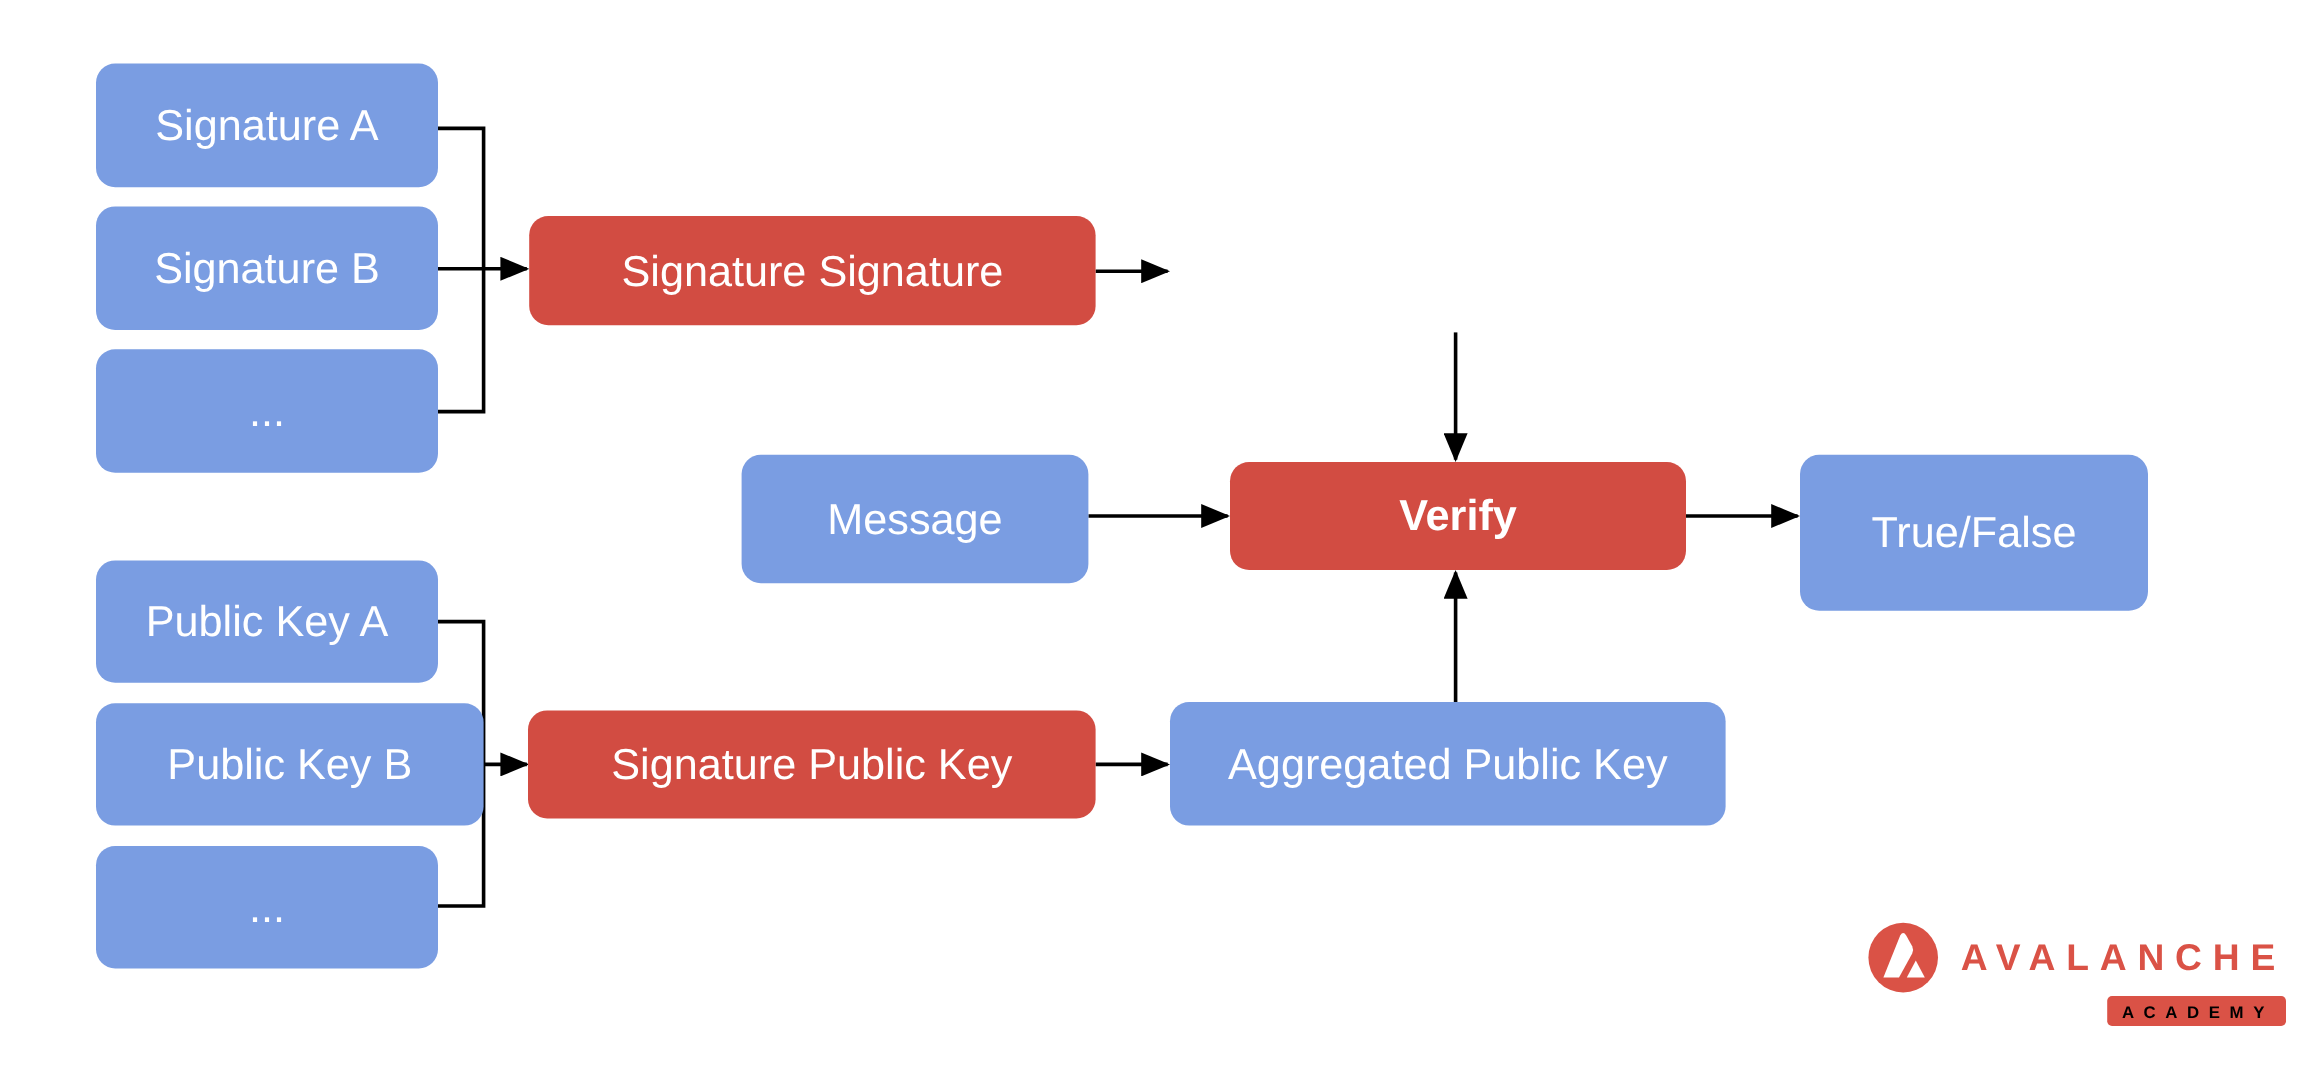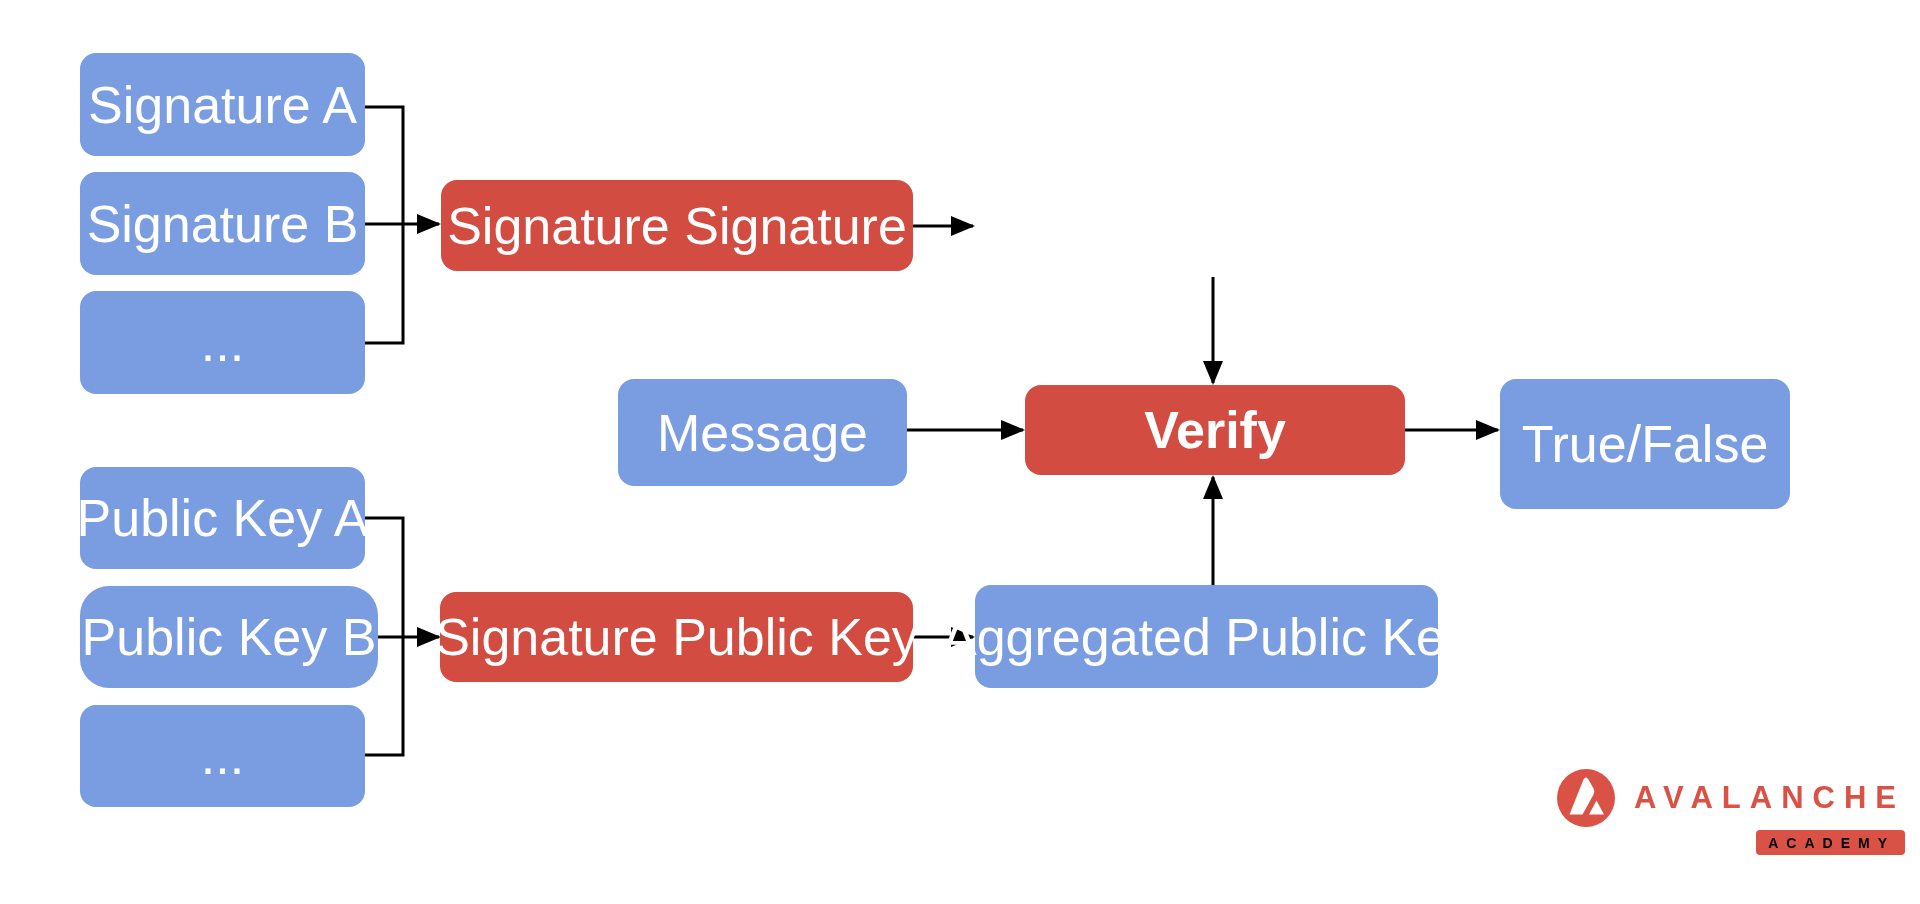--- a/index.html
+++ b/index.html
@@ -27,21 +27,21 @@
   }
   #connector-layer .arrowhead {
     fill: var(--connector, #000000);
   }
   .node {
     position: absolute;
     display: flex;
     align-items: center;
     justify-content: center;
     color: var(--node_text, #ffffff);
-    font-size: 52px;
+    font-size: 36px;
     border-radius: 16px;
     text-align: center;
     white-space: nowrap;
     box-sizing: border-box;
   }
   .node-blue { background: var(--node_blue, #7a9de2); }
   .node-red  { background: var(--node_red, #d24c42); }
 
   
   #n-sig-a    { left: 80px;  top: 53px;  width: 285px; height: 103px; }
@@ -49,21 +49,21 @@
   #n-sig-more { left: 80px;  top: 291px; width: 285px; height: 103px; }
   
   #n-agg-sig  { left: 441px; top: 180px; width: 472px; height: 91px;  }
   #n-aggd-sig { left: 975px; top: 172px; width: 463px; height: 104px; }
   
   #n-msg      { left: 618px;  top: 379px; width: 289px; height: 107px; }
   #n-verify   { left: 1025px; top: 385px; width: 380px; height: 90px; font-weight: 700; }
   #n-tf       { left: 1500px; top: 379px; width: 290px; height: 130px; }
   
   #n-pk-a     { left: 80px;  top: 467px; width: 285px; height: 102px; }
-  #n-pk-b     { left: 80px;  top: 586px; width: 298px; height: 102px; border-radius: 29px; }
+  #n-pk-b     { left: 80px;  top: 586px; width: 323px; height: 102px; }
   #n-pk-more  { left: 80px;  top: 705px; width: 285px; height: 102px; }
   
   #n-agg-pk   { left: 440px; top: 592px; width: 473px; height: 90px;  }
   #n-aggd-pk  { left: 975px; top: 585px; width: 463px; height: 103px; }
 
   
   #logo {
     position: absolute;
     left: 1556px;
     top: 768px;

